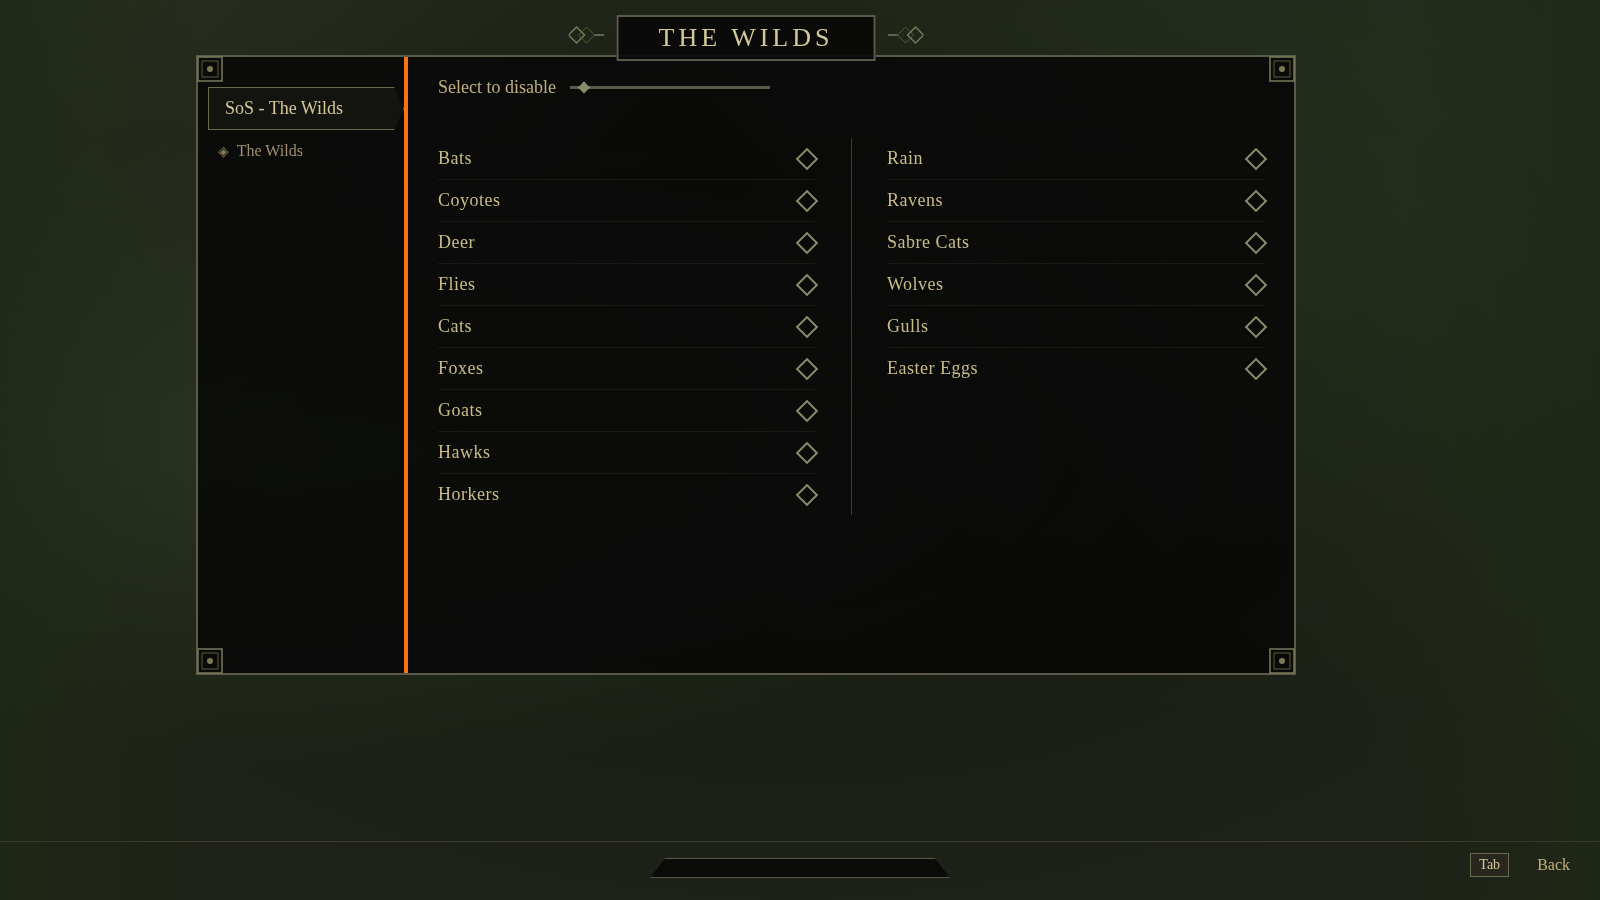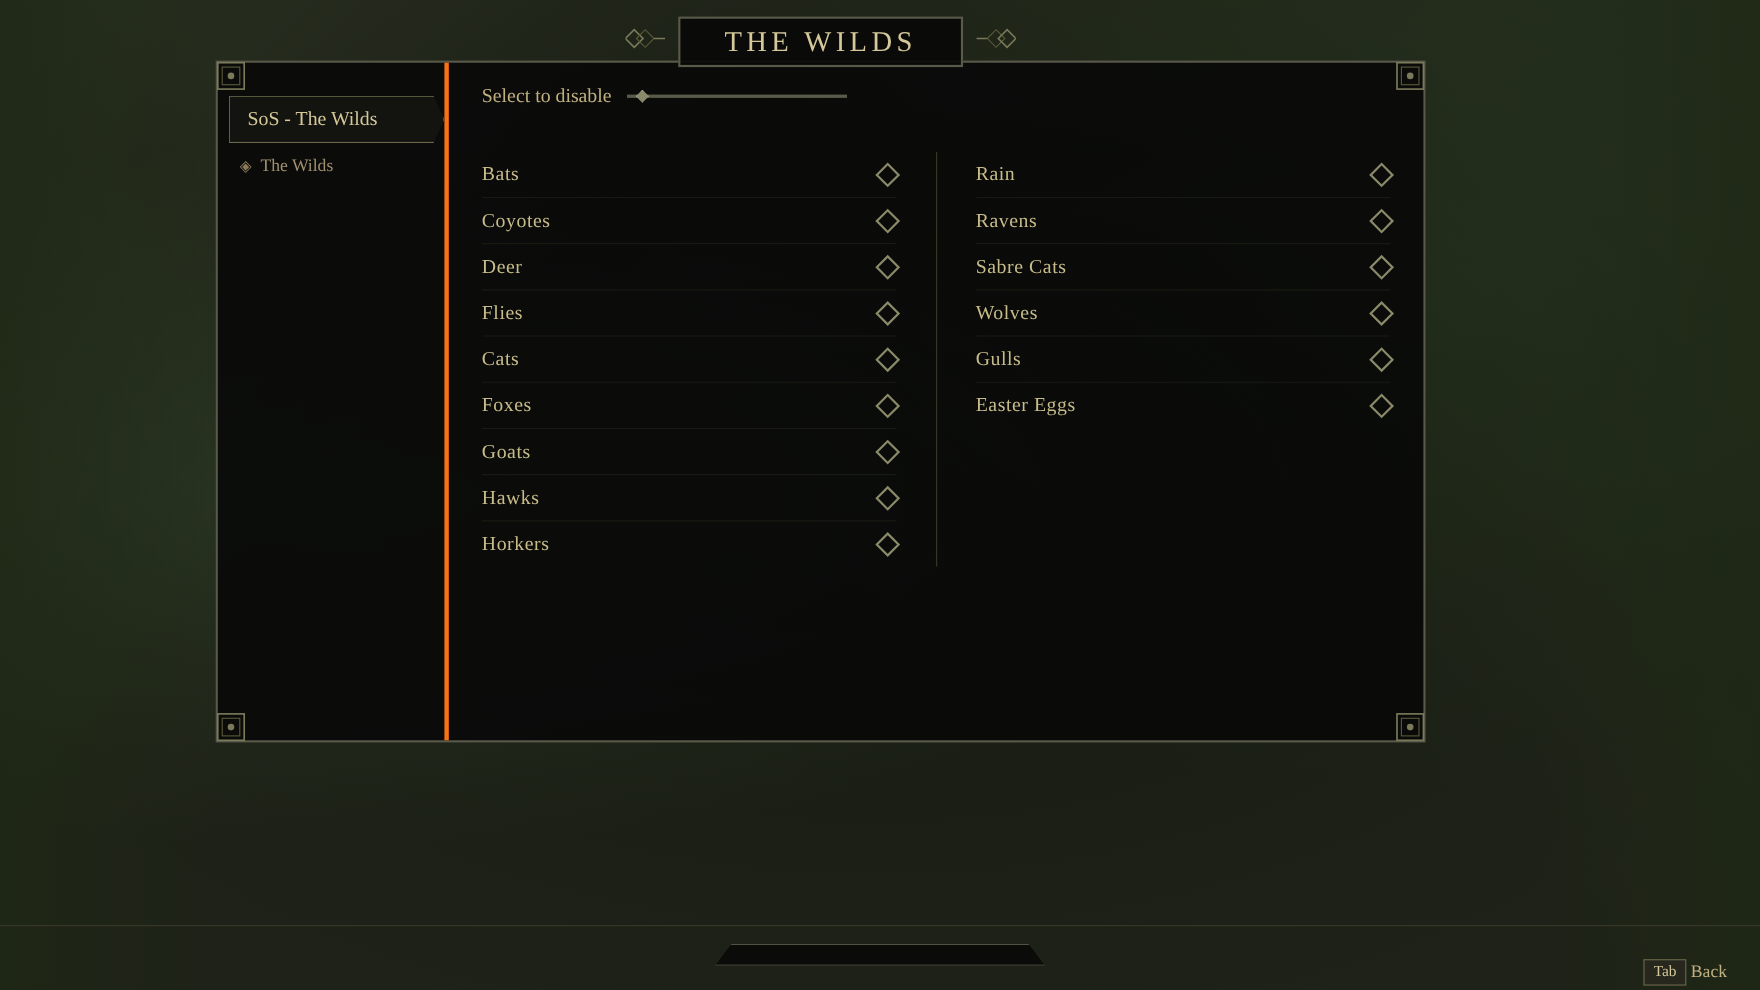--- a/index.html
+++ b/index.html
@@ -246,39 +246,40 @@
       width: 300px;
       height: 20px;
       border: 1px solid #5a5a4a;
       clip-path: polygon(5% 0%, 95% 0%, 100% 100%, 0% 100%);
       background: rgba(8,8,8,0.8);
     }
 
     
     .tab-back {
       position: absolute;
-      bottom: 4px;
+      bottom: 23px;
       right: 30px;
       display: flex;
       align-items: center;
       gap: 4px;
     }
 
     .tab-key {
       background: rgba(40,40,30,0.9);
       border: 1px solid #6a6a4a;
       color: #d4c89a;
       padding: 3px 8px;
       font-size: 14px;
       font-family: inherit;
     }
 
     .back-label {
       color: #c0b080;
       font-size: 16px;
+      margin-left: 24px;
     }
 
     
     .bottom-line {
       position: absolute;
       bottom: 58px;
       left: 0;
       right: 0;
       height: 1px;
       background: #3a3a2a;

